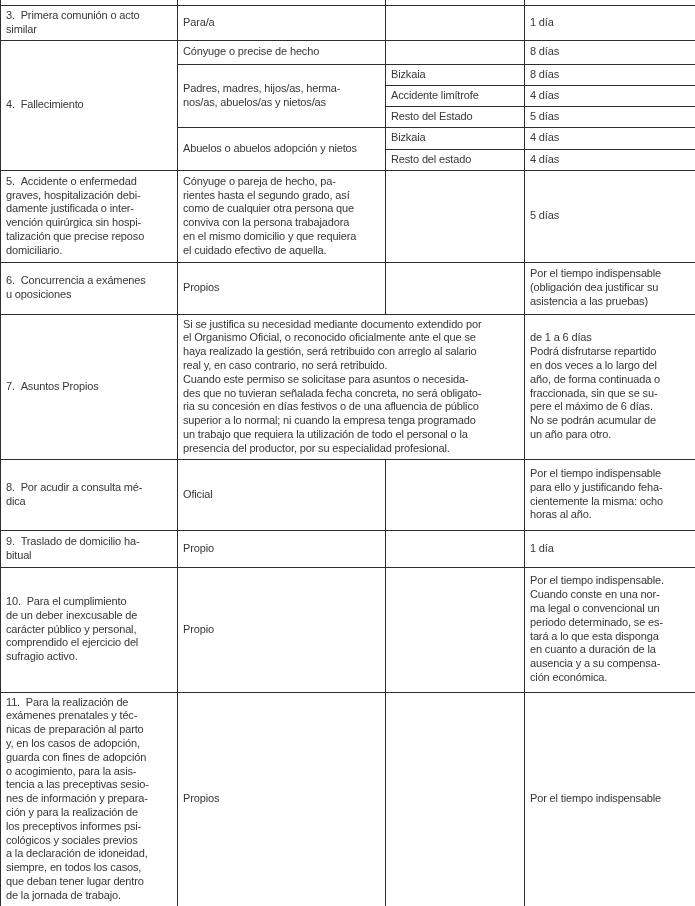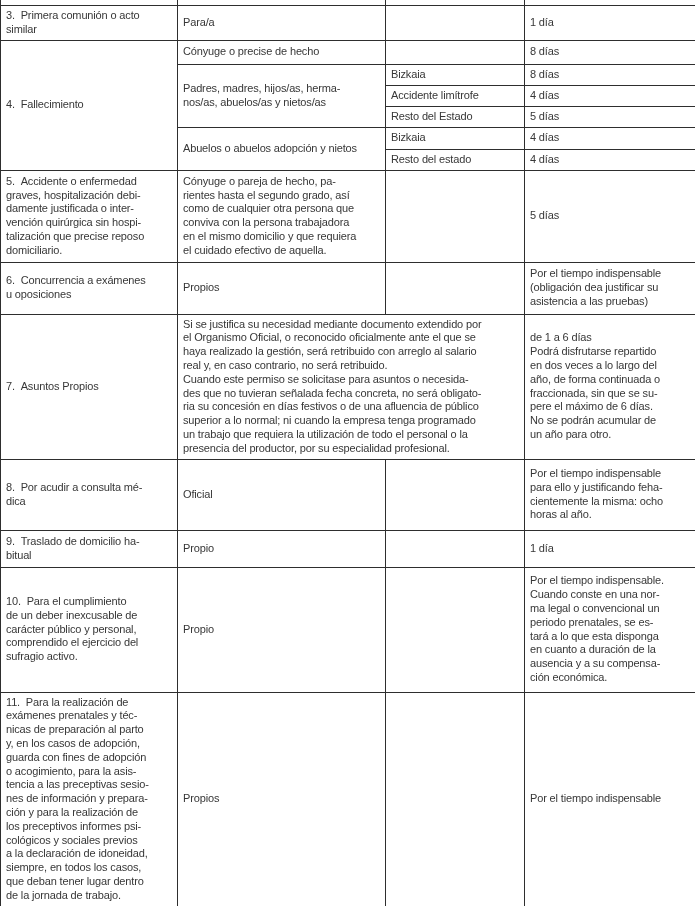--- a/index.html
+++ b/index.html
@@ -167,21 +167,21 @@
     <td>10.&nbsp;&nbsp;Para el cumplimiento
 de un deber inexcusable de
 carácter público y personal,
 comprendido el ejercicio del
 sufragio activo.</td>
     <td>Propio</td>
     <td></td>
     <td>Por el tiempo indispensable.
 Cuando conste en una nor-
 ma legal o convencional un
-periodo prenatales, se es-
+periodo determinado, se es-
 tará a lo que esta disponga
 en cuanto a duración de la
 ausencia y a su compensa-
 ción económica.</td>
   </tr>
 
   <tr style="height:207px">
     <td>11.&nbsp;&nbsp;Para la realización de
 exámenes prenatales y téc-
 nicas de preparación al parto

